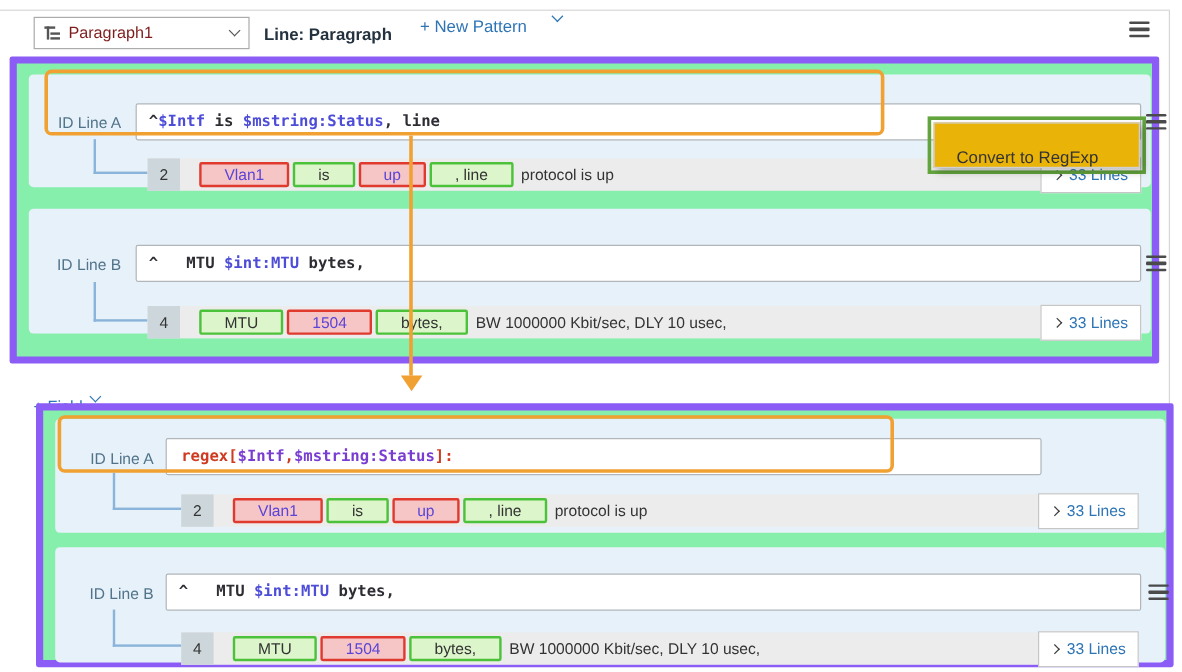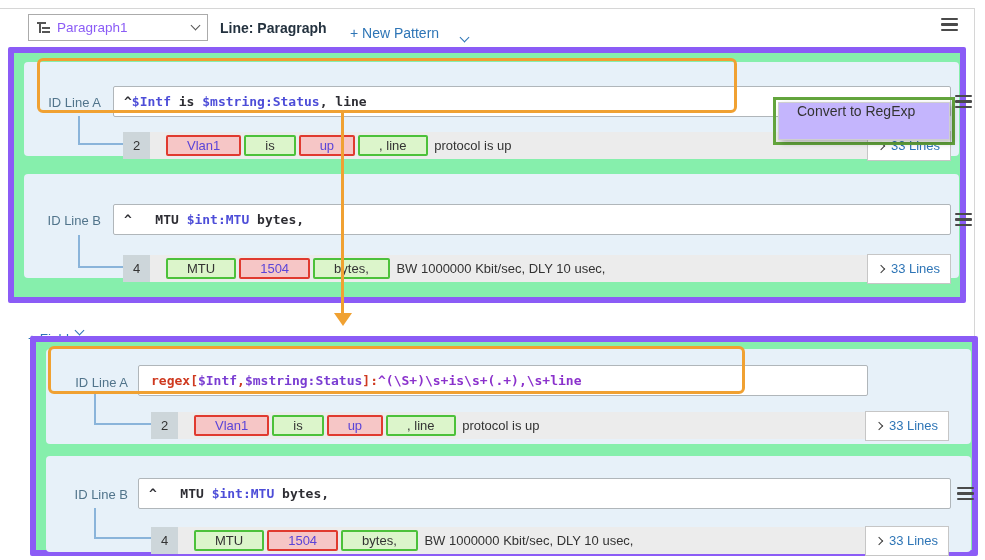--- a/index.html
+++ b/index.html
@@ -2,32 +2,32 @@
 <html><head>
 <meta charset="utf-8">
 <style>
   * { margin:0; padding:0; box-sizing:border-box; }
   html,body { width:985px; height:560px; background:#fff; font-family:"Liberation Sans", sans-serif; overflow:hidden; position:relative; }
 
   
   .top-rule { position:absolute; left:0; top:8px; width:974px; height:1px; background:#d6d6d6; }
   .right-rule { position:absolute; left:974px; top:8px; width:1px; height:548px; background:#d6d6d6; }
   .dropdown { position:absolute; left:28px; top:14px; width:180px; height:27px; background:#fff; border:1px solid #ababab; display:flex; align-items:center; padding:0 8px; cursor:pointer; }
-  .dropdown .dd-text { font-size:13.5px; color:#8b5cf6; margin-left:7px; flex:1; }
+  .dropdown .dd-text { font-size:13.5px; color:#7f1d1d; margin-left:7px; flex:1; }
   .pattern-icon { position:relative; width:13px; height:13px; display:inline-block; }
   .pattern-icon i { position:absolute; background:#555; }
   .pi-v { left:2px; top:1px; width:2px; height:11px; }
   .pi-h1 { left:0px;  top:1px; width:9px; height:2px; }
   .pi-h2 { left:5px;  top:6px; width:8px; height:2px; }
   .pi-h3 { left:5px;  top:10px; width:8px; height:2px; }
   .chev { display:inline-block; width:7px; height:7px; border-right:1.7px solid currentColor; border-bottom:1.7px solid currentColor; transform:rotate(45deg); margin-top:-4px; }
   .chev-right { display:inline-block; width:6px; height:6px; border-right:1.7px solid #3c3c3c; border-top:1.7px solid #3c3c3c; transform:rotate(45deg); }
   .dd-chev { color:#555; }
   .type-label { position:absolute; left:220px; top:14px; height:27px; display:flex; align-items:center; font-size:14px; font-weight:600; color:#24323f; }
-  .new-pattern { position:absolute; left:350px; top:14px; height:27px; display:flex; align-items:flex-end; gap:22px; font-size:14px; color:#2e75b6; cursor:pointer; }
+  .new-pattern { position:absolute; left:350px; top:14px; height:27px; display:flex; align-items:flex-start; gap:22px; font-size:14px; color:#2e75b6; cursor:pointer; }
   .new-pattern .chev { color:#2e75b6; }
   .hamburger { width:17px; height:13px; display:flex; flex-direction:column; justify-content:space-between; cursor:pointer; }
   .hamburger i { display:block; height:2.4px; background:#4a4a4a; border-radius:1px; }
   .hdr-menu { position:absolute; left:941px; top:18px; }
 
   
   .panel-box { position:absolute; background:#86efac; border:6px solid #8b5cf6; border-radius:2px; }
   .group { position:absolute; background:#e7f1f9; border-radius:4px; }
   .glabel { position:absolute; font-size:13px; color:#51748b; text-align:right; width:62px; white-space:nowrap; }
   .ginput { position:absolute; height:31px; background:#fff; border:1px solid #b0b6ba; border-radius:2px; display:flex; align-items:center; padding:0 10px; font-family:"DejaVu Sans Mono", monospace; font-weight:bold; font-size:13px; white-space:pre; color:#2d2d33; cursor:text; overflow:hidden; }
@@ -44,21 +44,21 @@
   .tok-lit { background:#dcf5cb; border:2px solid #4cc13a; color:#333; }
   .plain { white-space:pre; }
   .lines-btn { position:absolute; right:0; top:50%; transform:translateY(-50%); height:30px; width:84px; background:#fff; border:1px solid #c6c6c6; display:flex; align-items:center; justify-content:center; gap:7px; font-size:13px; color:#2e75b6; cursor:pointer; }
   .line-menu { position:absolute; }
 
   
   .orange-box { position:absolute; border:3px solid #f0a132; border-radius:6px; pointer-events:none; z-index:25; }
   .arrow-line { position:absolute; left:341px; top:113px; width:3px; height:200px; background:#f0a132; z-index:25; pointer-events:none; }
   .arrow-head { position:absolute; left:334px; top:313px; width:0; height:0; border-left:9px solid transparent; border-right:9px solid transparent; border-top:13px solid #f0a132; z-index:25; pointer-events:none; }
   .menu-green { position:absolute; left:773px; top:97px; width:182px; height:48px; border:3px solid #63a53d; z-index:30; padding:2px; }
-  .ctx-menu { width:100%; height:100%; background:#c4b5fd; border:1px solid #cfcfcf; box-shadow:3px 3px 6px rgba(0,0,0,0.25); display:flex; align-items:flex-start; }
+  .ctx-menu { width:100%; height:100%; background:#eab308; border:1px solid #cfcfcf; box-shadow:3px 3px 6px rgba(0,0,0,0.25); display:flex; align-items:flex-end; }
   .ctx-item { padding-left:18px; font-size:14px; color:#333; cursor:pointer; width:100%; }
 
   .add-field { position:absolute; left:14px; top:278px; display:flex; align-items:flex-start; gap:7px; font-size:13.5px; color:#2e75b6; cursor:pointer; }
   .add-field .chev { color:#2e75b6; }
 </style>
 </head>
 <body>
 
 <div class="top-rule"></div>
 <div class="right-rule"></div>
@@ -147,21 +147,21 @@
 </div>
 
 <div class="arrow-line"></div>
 <div class="arrow-head"></div>
 
 <div class="panel-box" style="left:30px; top:336px; width:948px; height:220px;">
 
   <div class="group" style="left:10px; top:7px; width:925px; height:95px;">
     <div class="glabel" style="left:20px; top:26px;">ID Line A</div>
     <div class="ginput" style="left:92px; top:16px; width:730px;padding-left:12px;" role="textbox">
-      <span class="rx-red">regex</span><span class="rx-red">[</span><span class="rx-var">$Intf</span><span class="rx-red">,</span><span class="rx-var">$mstring:Status</span><span class="rx-red">]</span><span class="rx-red">:</span><span class="rx-body">^(\S+)\s+is\s+(.+),\s+line</span>
+      <span class="rx-red">regex</span><span class="rx-red">[</span><span class="rx-var">$Intf</span><span class="rx-red">,</span><span class="rx-var">$mstring:Status</span><span class="rx-red">]</span><span class="rx-red">:</span>
     </div>
     <div class="conn" style="left:48px; top:45px; width:57px; height:31px;"></div>
     <div class="row" style="left:105px; top:63px; width:798px;">
       <div class="rownum">2</div>
       <div class="toks">
         <span class="tok tok-cap">Vlan1</span><span class="tok tok-lit">is</span><span class="tok tok-cap">up</span><span class="tok tok-lit">, line</span><span class="plain"> protocol is up</span>
       </div>
       <div class="lines-btn">
         <span class="chev-right"></span>
         <span>33 Lines</span>

